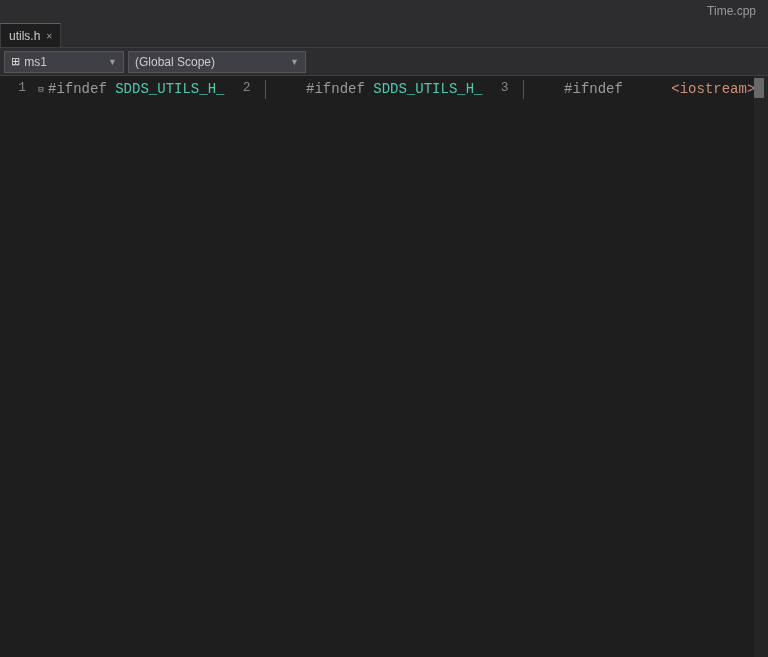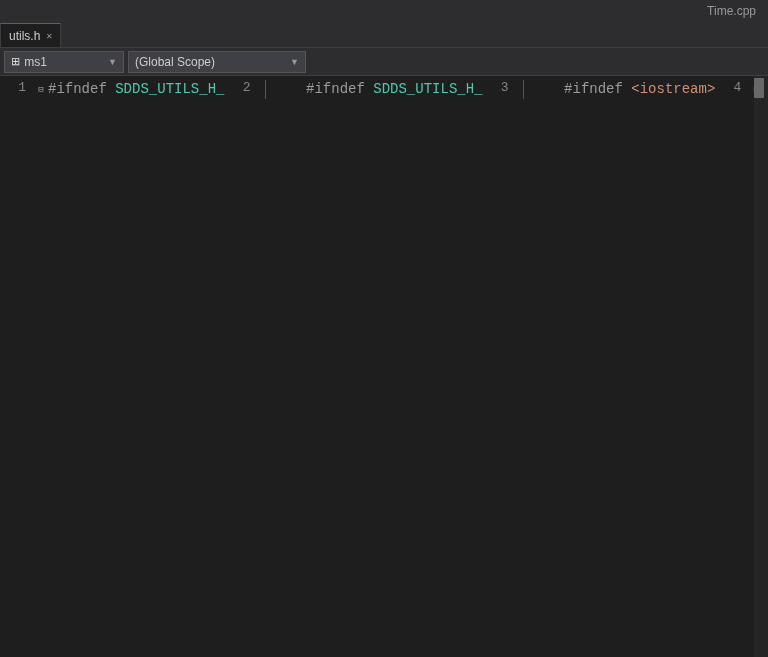--- a/index.html
+++ b/index.html
@@ -154,21 +154,21 @@
     .code-text {
       font-size: 14px;
       line-height: 19px;
       white-space: pre;
       font-family: 'Consolas', 'Courier New', monospace;
     }
 
     
     .kw-preprocessor { color: #9b9b9b; } 
     .kw-define-name { color: #4ec9b0; } 
-    .kw-include-sys { color: #ce9178; } 
+    .kw-include-sys { color: #ce9178; margin-left: 40px; } 
     .kw-namespace { color: #569cd6; }
 
     .scrollbar-indicator {
       position: absolute;
       right: 0;
       top: 0;
       width: 14px;
       background: #252526;
       height: 100%;
     }

